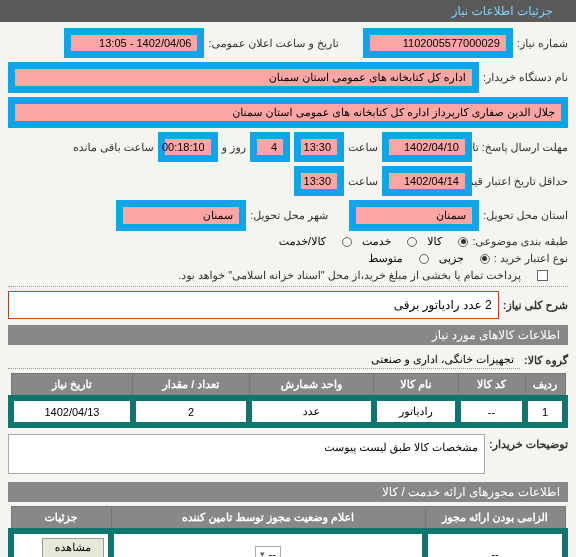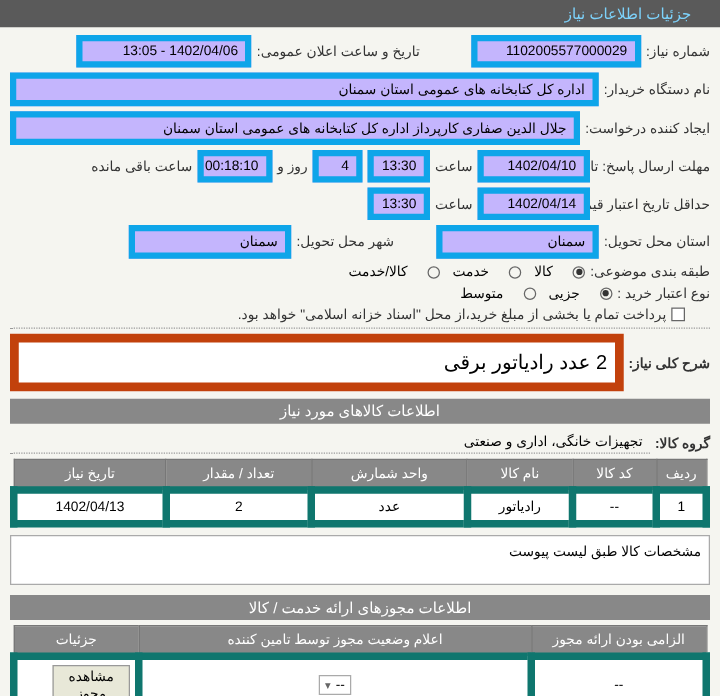--- a/index.html
+++ b/index.html
@@ -1,64 +1,63 @@
 <!DOCTYPE html>
 <html dir="rtl" lang="fa"><head>
 <meta charset="utf-8">
 <style>
 * { box-sizing: border-box; margin: 0; padding: 0; }
 body { font-family: Tahoma, Arial, sans-serif; font-size: 11px; background: #f5f5f0; width: 576px; direction: rtl; }
 .header-bar { background: #5a5a5a; color: #7dd3fc; padding: 4px 23px; font-size: 12px; }
-.sub-header { background: #888; color: #fff; padding: 3px 8px; font-size: 12px; margin-top: 6px; text-align: center; }
+.sub-header { background: #888; color: #fff; padding: 3px 8px; font-size: 12px; margin-top: 6px; }
 .form-section { padding: 6px 8px; background: #f5f5f0; }
 .row { display: flex; align-items: center; margin-bottom: 4px; gap: 4px; flex-wrap: wrap; }
 .label { font-size: 11px; color: #333; white-space: nowrap; }
-.field { background: #c4b5fd; border: 5px solid #0ea5e9; padding: 2px 6px; font-size: 11px; min-height: 18px; display: inline-flex; align-items: center; }
+.field { background: #fca5a5; border: 7px solid #0ea5e9; padding: 2px 6px; font-size: 11px; min-height: 18px; display: inline-flex; align-items: center; }
 .wide { flex: 1; }
 .link { color: #0066cc; text-decoration: underline; cursor: pointer; font-size: 11px; }
 .radio-group { display: flex; gap: 10px; align-items: center; }
 .radio-item { display: flex; align-items: center; gap: 16px; }
 .radio-dot { width: 10px; height: 10px; border: 1px solid #666; border-radius: 50%; display: inline-flex; align-items: center; justify-content: center; }
 .radio-dot.checked::after { content: ''; width: 5px; height: 5px; background: #333; border-radius: 50%; }
 .checkbox { width: 11px; height: 11px; border: 1px solid #666; display: inline-flex; align-items: center; justify-content: center; background: #fff; }
 .dotted-sep { border-top: 1px dotted #999; margin: 4px 0; }
-.title-field { background: #fff; border: 7px solid #c2410c; padding: 6px; font-size: 16px; }
+.title-field { background: #fff; border: 1px solid #c2410c; padding: 6px; font-size: 12px; }
 table { width: 100%; border-collapse: collapse; font-size: 11px; }
-th { background: #888; color: #fff; padding: 4px; border: 1px solid #777; text-align: center; font-weight: normal; }
+th { background: #888; color: #fff; padding: 4px; border: 1px solid #777; text-align: center; font-weight: bold; }
 td { background: #fff; padding: 4px; border: 6px solid #0f766e; text-align: center; }
 .desc-box { background: #fff; border: 1px solid #aaa; padding: 6px; min-height: 40px; font-size: 11px; }
 .btn { background: #e8e8d8; border: 1px solid #999; padding: 2px 8px; font-size: 11px; cursor: pointer; margin-left: 24px; }
 .select-box { background: #fff; border: 1px solid #aaa; padding: 1px 4px; font-size: 11px; display: inline-flex; align-items: center; gap: 4px; }
 .select-box::after { content: '▾'; font-size: 9px; color: #666; }
 .table-container { margin-top: 4px; }
-.inline-label-group { display: flex; align-items: center; gap: 4px; }
+.inline-label-group { display: flex; align-items: center; gap: 16px; }
 </style>
 </head>
 <body>
 
 <div class="header-bar">
   <span>جزئیات اطلاعات نیاز</span>
 </div>
 
 <div class="form-section">
 
   <div class="row">
     <span class="label">شماره نیاز:</span>
-    <span class="field" style="width:136px">1102005577000029</span>
-    <span class="label" style="margin-right:37px">تاریخ و ساعت اعلان عمومی:</span>
+    <span class="field" style="width:150px">1102005577000029</span>
+    <span class="label" style="margin-right:20px">تاریخ و ساعت اعلان عمومی:</span>
     <span class="field" style="width:140px">1402/04/06 - 13:05</span>
   </div>
 
   <div class="row">
     <span class="label">نام دستگاه خریدار:</span>
     <span class="field wide">اداره کل کتابخانه های عمومی استان سمنان</span>
   </div>
 
   <div class="row">
-    <span class="label">ایجاد کننده درخواست:</span>
     <span class="field wide">جلال الدین صفاری کارپرداز اداره کل کتابخانه های عمومی استان سمنان</span>
   </div>
 
   <div class="row">
     <span class="label" style="width:92px">مهلت ارسال پاسخ: تا تاریخ:</span>
     <span class="field" style="width:90px">1402/04/10</span>
     <span class="label">ساعت</span>
     <span class="field" style="width:50px">13:30</span>
     <span class="field" style="width:40px;text-align:center">4</span>
     <span class="label">روز و</span>
@@ -69,21 +68,21 @@
   <div class="row">
     <span class="label" style="width:92px">حداقل تاریخ اعتبار قیمت: تا تاریخ:</span>
     <span class="field" style="width:90px">1402/04/14</span>
     <span class="label">ساعت</span>
     <span class="field" style="width:50px">13:30</span>
   </div>
 
   <div class="row">
     <span class="label">استان محل تحویل:</span>
     <span class="field" style="width:130px">سمنان</span>
-    <span class="label" style="margin-right:30px">شهر محل تحویل:</span>
+    <span class="label" style="margin-right:17px">شهر محل تحویل:</span>
     <span class="field" style="width:130px">سمنان</span>
   </div>
 
   <div class="row">
     <span class="label">طبقه بندی موضوعی:</span>
     <div class="radio-group">
       <div class="radio-item">
         <span class="radio-dot checked"></span>
         <span>کالا</span>
       </div>
@@ -149,20 +148,21 @@
           <td>رادیاتور</td>
           <td>عدد</td>
           <td>2</td>
           <td>1402/04/13</td>
         </tr>
       </tbody>
     </table>
   </div>
 
   <div class="row" style="margin-top:6px;align-items:flex-start">
+    <span class="label" style="font-weight:bold;padding-top:4px">توضیحات خریدار:</span>
     <div class="desc-box wide">مشخصات کالا طبق لیست پیوست</div>
   </div>
 
   <div class="sub-header" style="margin-top:8px">اطلاعات مجوزهای ارائه خدمت / کالا</div>
 
   <div class="table-container">
     <table>
       <thead>
         <tr>
           <th style="width:140px">الزامی بودن ارائه مجوز</th>

